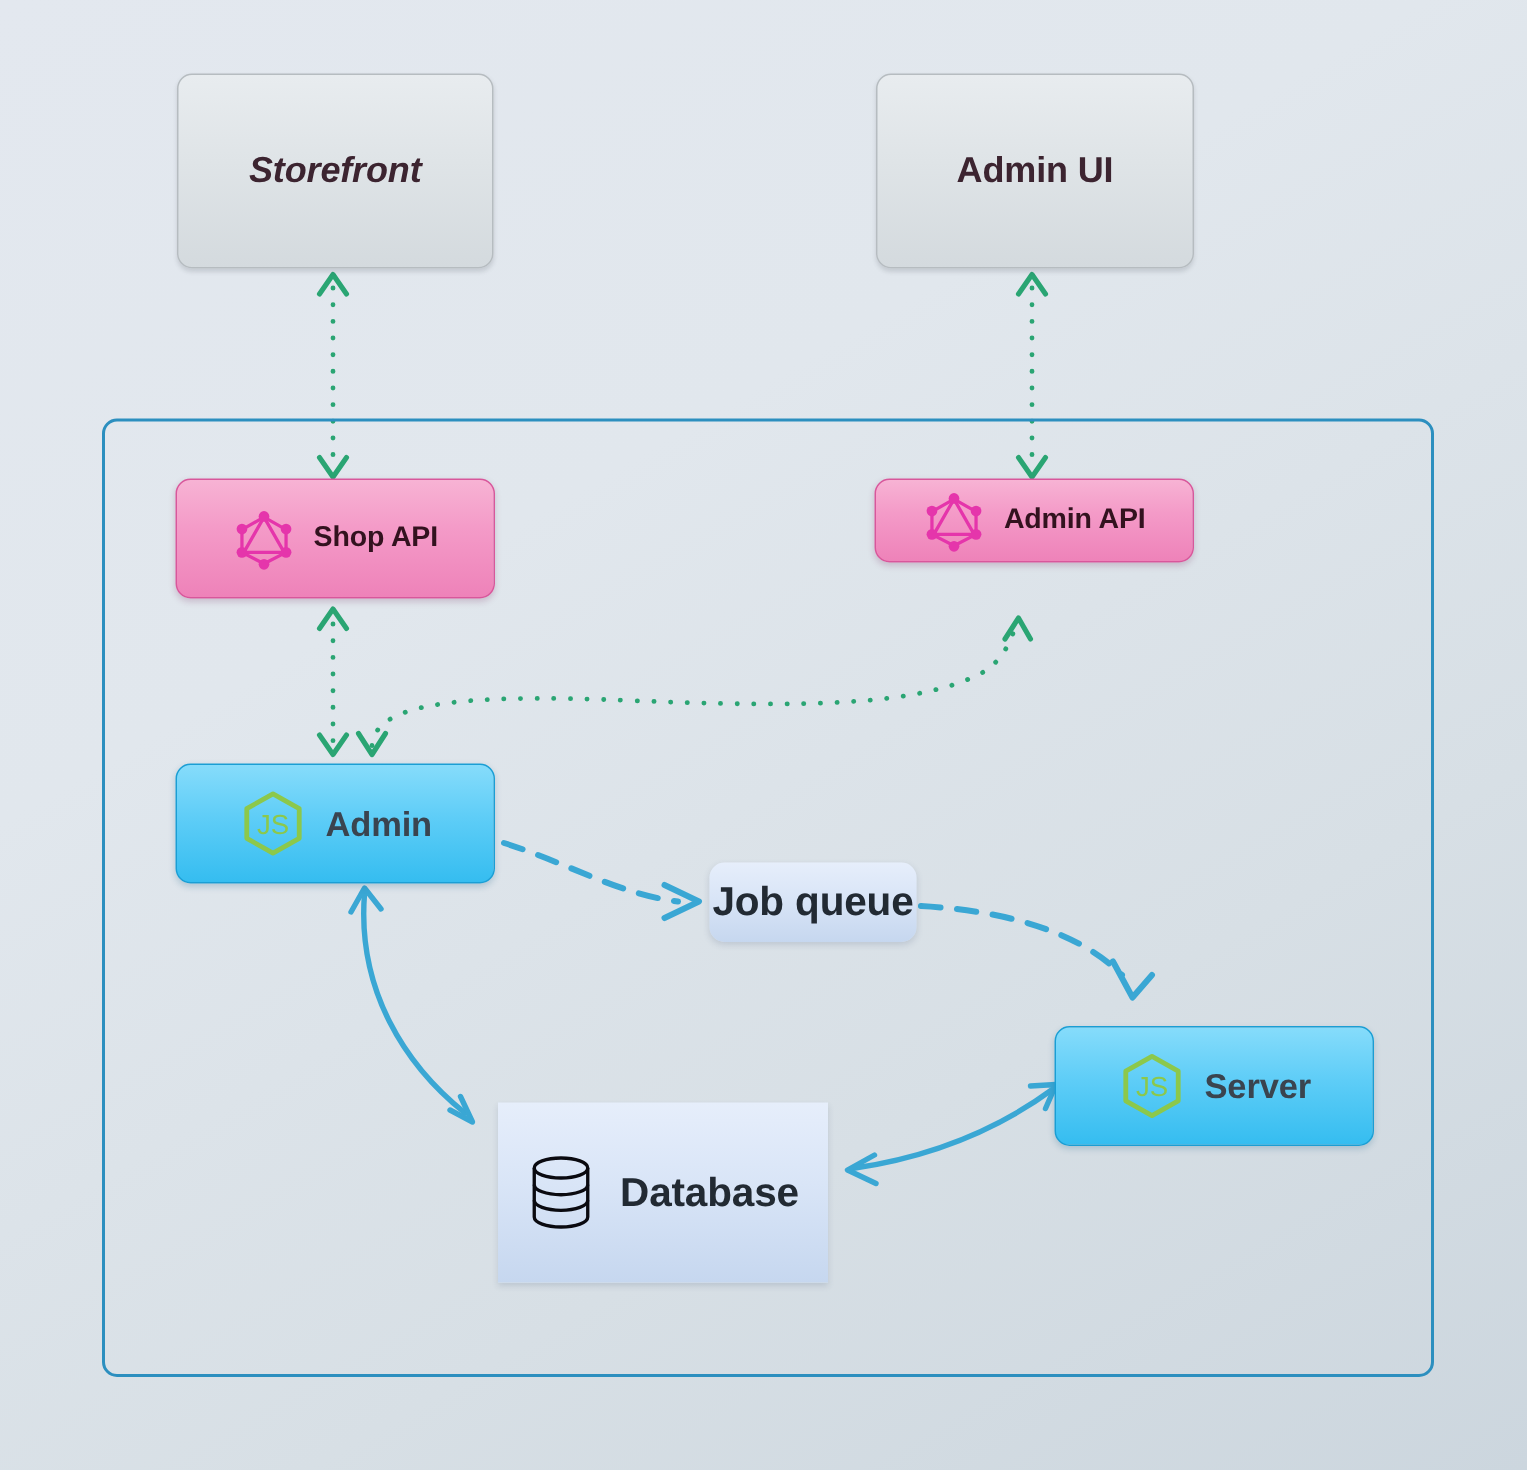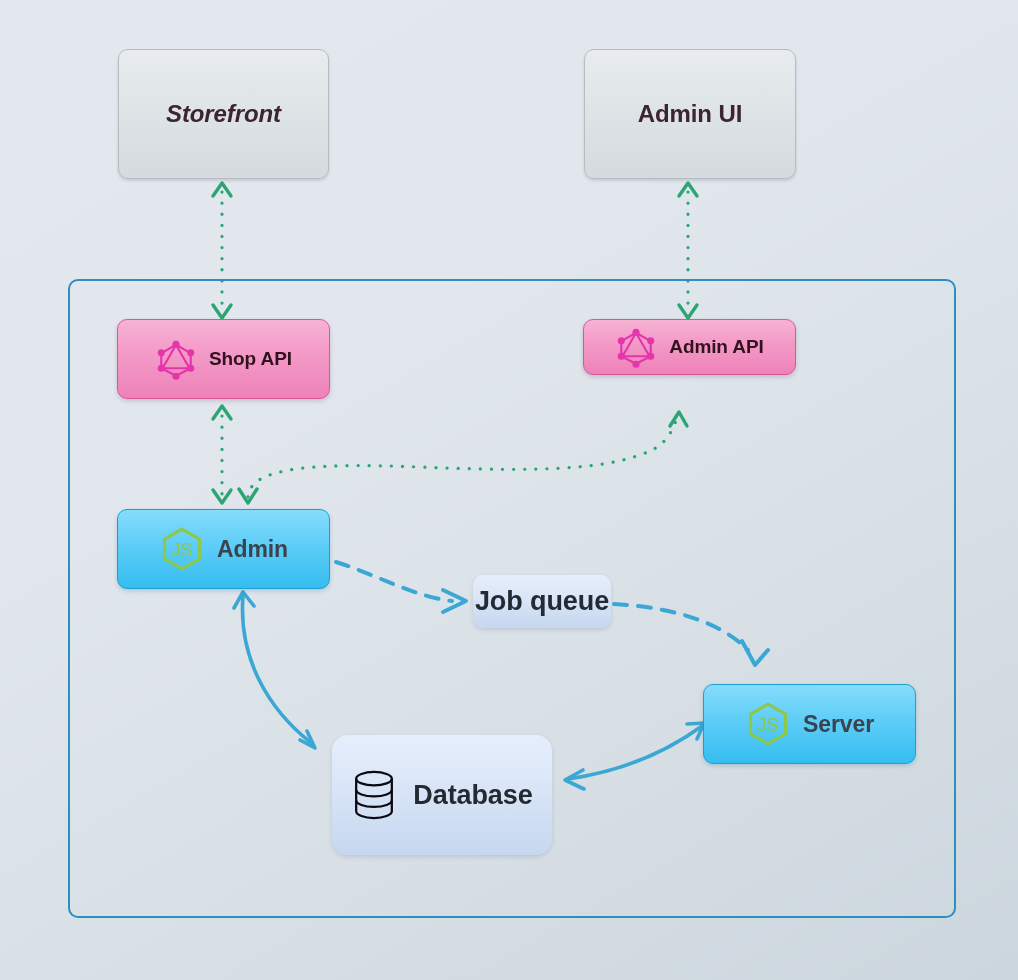--- a/index.html
+++ b/index.html
@@ -69,21 +69,21 @@
     font-size: 23px;
   }
   
   .plain {
     background: linear-gradient(180deg, #e6eefb 0%, #d9e5f7 45%, #c6d7ef 100%);
     border: none;
     box-shadow: 0 2px 4px rgba(60,80,110,0.17);
     color: #222a33;
     font-size: 27px;
   }
-  .plain.db { border-radius: 16px; }
+  .plain.db { border-radius: 0; }
 
   #container-box {
     position: absolute;
     left: 68px;
     top: 279px;
     width: 888px;
     height: 639px;
     border: 2px solid #2c8fbf;
     border-radius: 10px;
     background: transparent;

